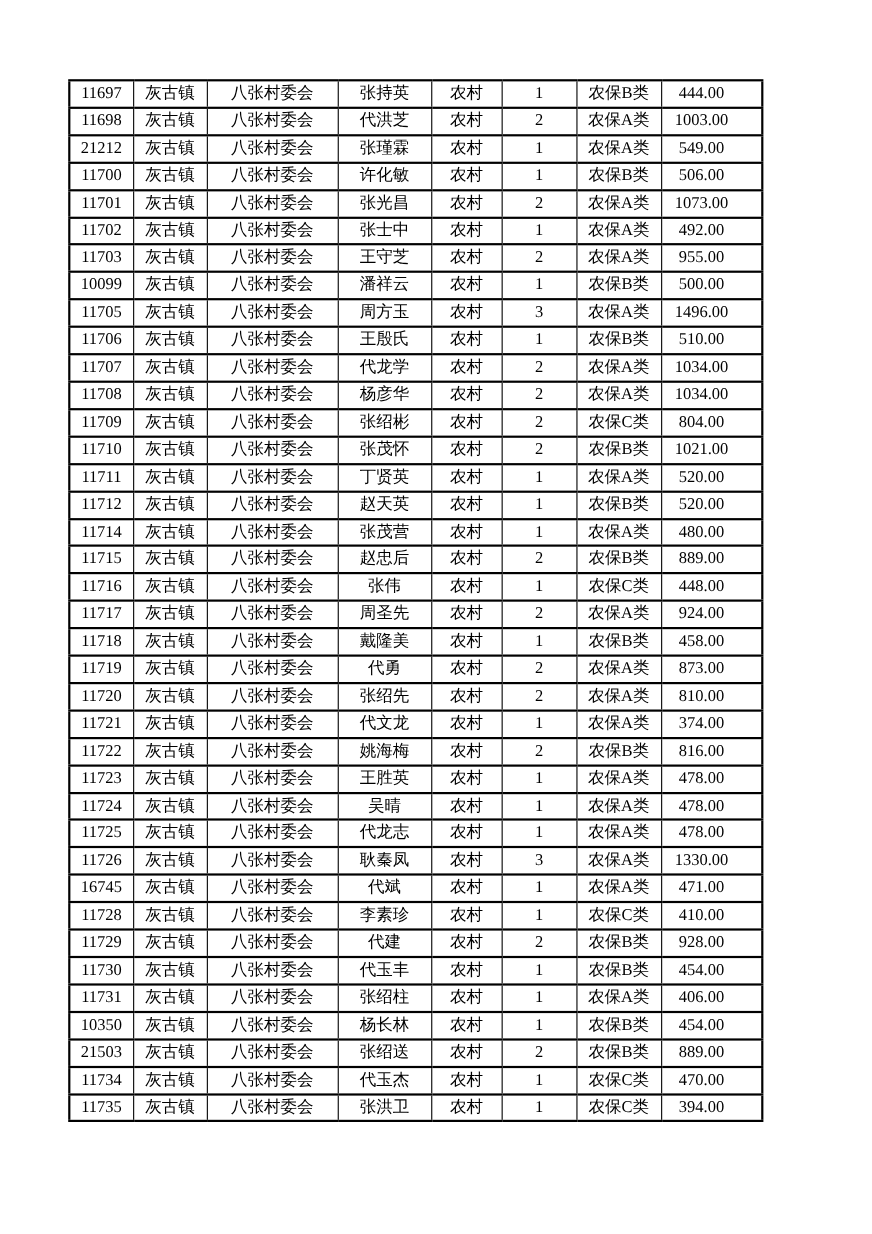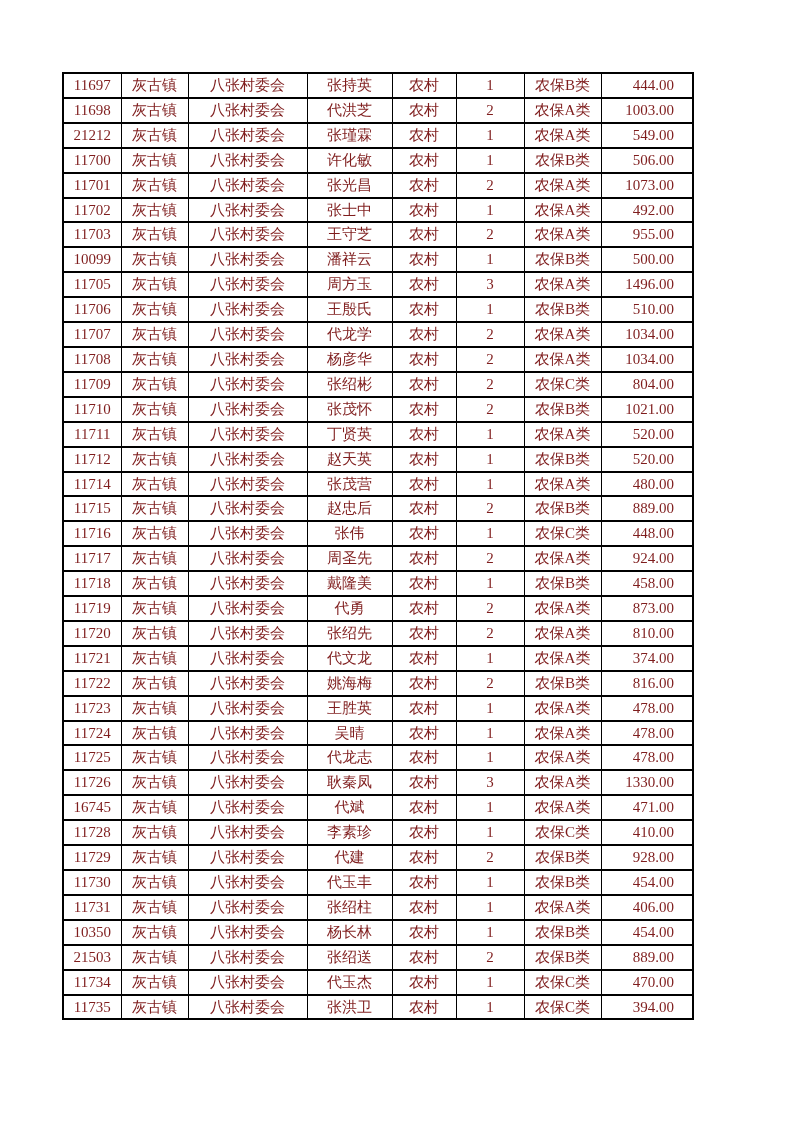--- a/index.html
+++ b/index.html
@@ -7,21 +7,21 @@
     padding: 0;
     background: #ffffff;
   }
   .page {
     position: relative;
     width: 793px;
     height: 1122px;
     background: #ffffff;
     overflow: hidden;
     font-family: "Liberation Serif", "DejaVu Serif", serif;
-    color: #7f1d1d;
+    color: #000000;
   }
   table.roster {
     position: absolute;
     left: 62px;
     top: 72px;
     width: 630px;
     border-collapse: collapse;
     table-layout: fixed;
     border: 2px solid #000000;
   }
@@ -32,21 +32,21 @@
     border-bottom: 2px solid #000000;
     height: 22.9px;
     line-height: 22.9px;
     padding: 0;
     font-size: 15px;
     text-align: center;
     white-space: nowrap;
     overflow: hidden;
   }
   table.roster td.col-amount {
-    text-align: right;
+    text-align: center;
     padding-right: 18px;
   }
 </style>
 </head>
 <body>
 
 <div class="page">
   <table class="roster">
     <colgroup>
       <col style="width:58px">

